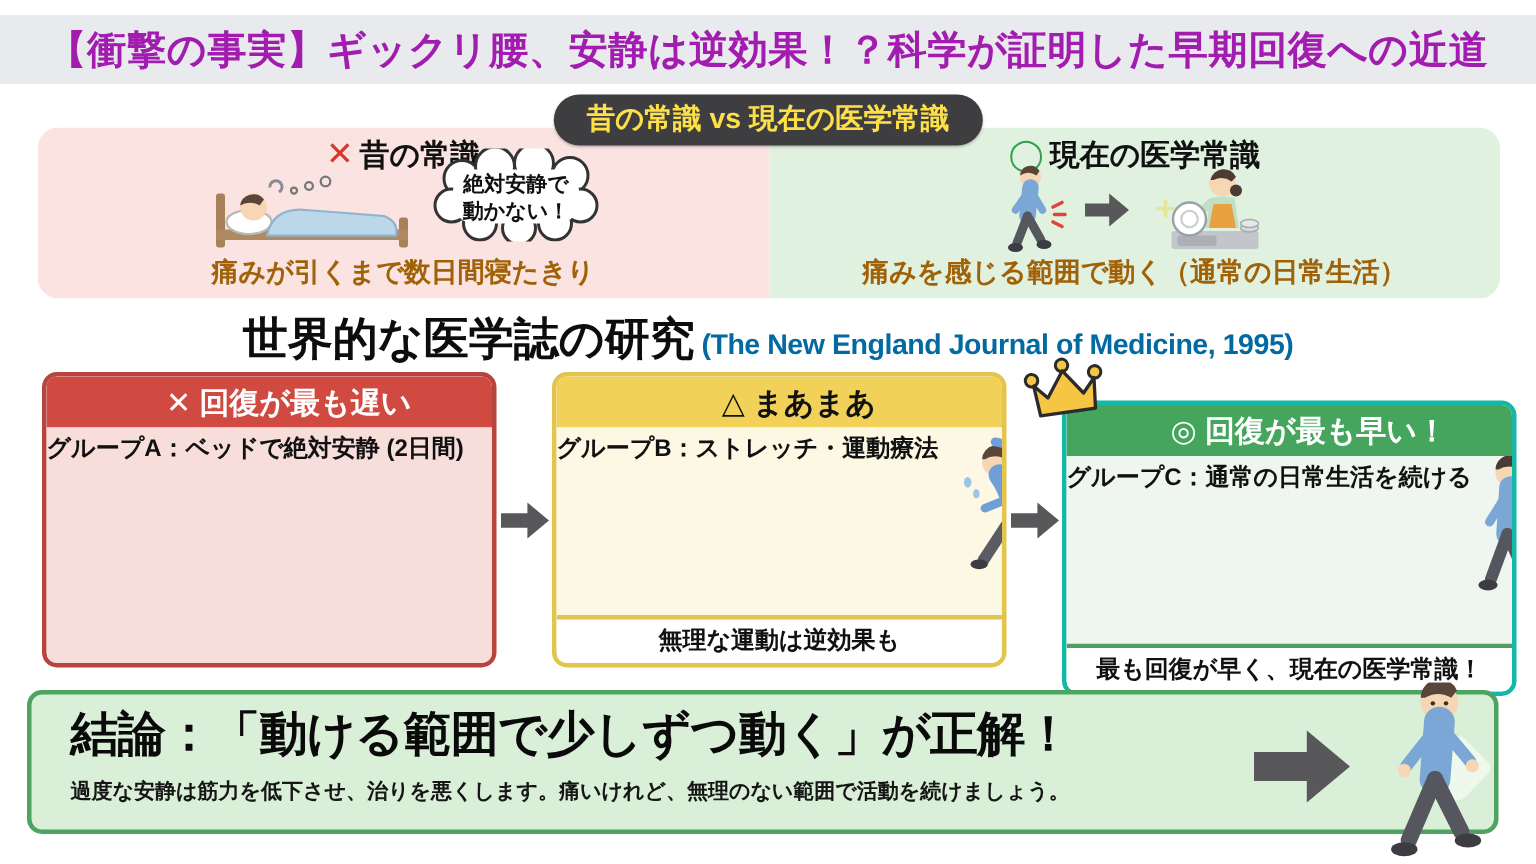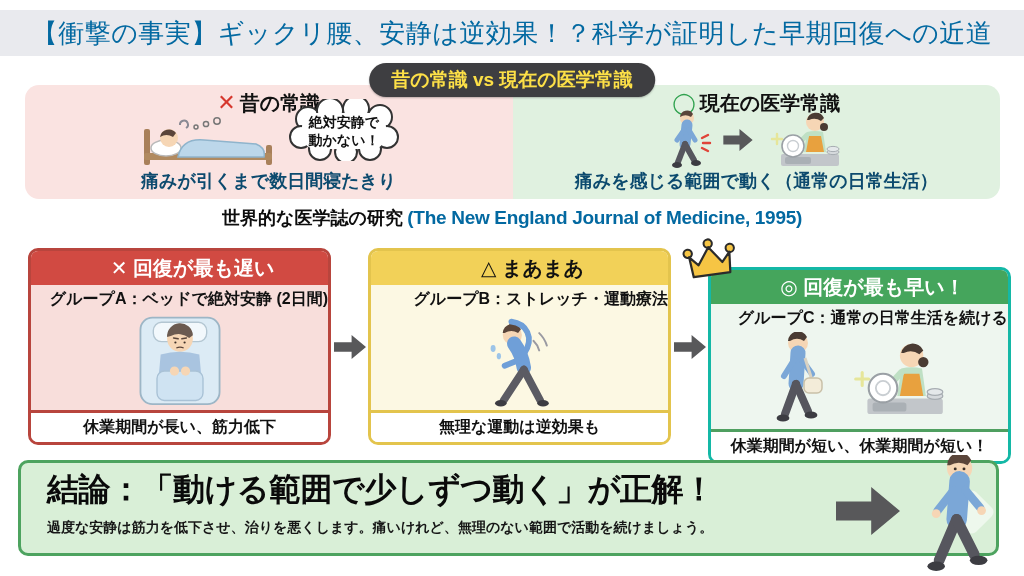--- a/index.html
+++ b/index.html
@@ -11,21 +11,21 @@
   }
   .abs{position:absolute;}
 
   
   .top-banner{
     left:0;top:10px;width:1024px;height:46px;
     background:#e9eaee;
     display:flex;align-items:center;justify-content:center;
   }
   .top-banner .title{
-    font-size:26px;font-weight:normal;color:#0369a1;letter-spacing:.5px;white-space:nowrap;
+    font-size:26px;font-weight:bold;color:#a21caf;letter-spacing:.5px;white-space:nowrap;
   }
 
   
   .vs-badge{
     top:63px;left:50%;transform:translateX(-50%);
     background:#3e3e41;color:#fde047;
     border-radius:19px;height:34px;line-height:34px;
     padding:0 22px;font-size:19px;font-weight:bold;z-index:6;white-space:nowrap;
     box-shadow:0 1px 2px rgba(0,0,0,.25);
   }
@@ -39,33 +39,33 @@
   .half.old{background:#fae3e1;}
   .half.new{background:#e0f1e0;}
   .half-title{
     position:absolute;top:5px;left:0;width:100%;text-align:center;
     font-size:20px;font-weight:bold;color:#111;white-space:nowrap;
   }
   .half-title .x-mark{color:#d6382e;font-size:22px;font-weight:bold;margin-right:4px;}
   .half-title .o-mark{color:#2fa14e;font-size:21px;font-weight:bold;margin-right:4px;}
   .half-caption{
     position:absolute;bottom:6px;left:0;width:100%;text-align:center;
-    font-size:18px;font-weight:bold;color:#0c4a6e;white-space:nowrap;
+    font-size:18px;font-weight:bold;color:#a16207;white-space:nowrap;
   }
   .half-illu{
     position:absolute;top:26px;left:0;width:100%;height:58px;
     display:flex;align-items:flex-end;justify-content:center;
   }
   .half.new .half-illu{gap:10px;align-items:center;}
 
   
   .study-heading{
     left:0;top:206px;width:1024px;text-align:center;white-space:nowrap;
   }
-  .study-heading .jp{font-size:18px;font-weight:bold;color:#0d0d0d;}
+  .study-heading .jp{font-size:30px;font-weight:bold;color:#0d0d0d;}
   .study-heading .en{font-size:19px;font-weight:bold;color:#0369a1;letter-spacing:-0.3px;}
 
   
   .groups-row{
     left:28px;top:248px;width:983px;height:197px;
     display:flex;align-items:center;
   }
   .gbox{
     width:303px;height:197px;border-radius:10px;overflow:hidden;
     display:flex;flex-direction:column;box-sizing:border-box;flex:0 0 303px;
@@ -73,21 +73,21 @@
   .gbox.red{border:3px solid #b8453d;}
   .gbox.yellow{border:3px solid #e3c44d;}
   .gbox.green{border:3px solid #14b8a6;margin-top:38px;}
   .gbox-header{
     height:34px;display:flex;align-items:center;justify-content:center;
     font-size:20px;font-weight:bold;flex:0 0 34px;white-space:nowrap;padding-left:26px;
   }
   .gbox.red .gbox-header{background:#d14a42;color:#fff;}
   .gbox.yellow .gbox-header{background:#f2d158;color:#111;text-align:right;}
   .gbox.green .gbox-header{background:#45a55c;color:#fff;}
-  .gbox-body{flex:1;display:flex;flex-direction:column;align-items:flex-end;position:relative;}
+  .gbox-body{flex:1;display:flex;flex-direction:row;align-items:flex-start;position:relative;}
   .gbox.red .gbox-body{background:#f8dedb;}
   .gbox.yellow .gbox-body{background:#fcf8e3;}
   .gbox.green .gbox-body{background:#eef6ef;}
   .gbox-label{
     margin-top:4px;font-size:16px;font-weight:bold;color:#111;white-space:nowrap;
   }
   .gbox-illu{flex:1;display:flex;align-items:center;justify-content:center;gap:14px;width:100%;}
   .gbox-result{
     height:29px;flex:0 0 29px;background:#ffffff;
     display:flex;align-items:center;justify-content:center;
@@ -238,21 +238,20 @@
             <circle cx="70" cy="31" r="1.2" fill="#3a2e27"></circle>
           <path d="M61,37 q4,-2 8,0" stroke="#5a453a" stroke-width="1.4" fill="none"></path>
           <path d="M44,44 Q65,38 86,44 L88,66 L42,66 Z" fill="#a9c4e0"></path>
           <rect x="40" y="62" width="50" height="32" rx="8" fill="#cfe3f2" stroke="#a9c2d6" stroke-width="1.5"></rect>
           <circle cx="59" cy="62" r="5" fill="#f6d6b5"></circle>
             <circle cx="71" cy="62" r="5" fill="#f6d6b5"></circle>
         </svg>
       </div>
 
     </div>
-    <div class="gbox-result">休業期間が長い、筋力低下</div>
   </div>
 
   <div class="flow-arrow">
     <svg width="32" height="26" viewBox="0 0 40 30">
       <polygon points="0,9 22,9 22,0 40,15 22,30 22,21 0,21" fill="#58585a"></polygon>
     </svg>
   </div>
 
   <div class="gbox yellow">
     <div class="gbox-header">△ まあまあ</div>
@@ -315,21 +314,21 @@
           <path d="M46,27 L58,27 L61,44 L43,44 Z" fill="#e8a13e"></path>
           <path d="M44,26 L33,38" stroke="#bfe0c4" stroke-width="5" stroke-linecap="round"></path>
           <circle cx="30" cy="38" r="11" fill="#ffffff" stroke="#9aa0a5" stroke-width="1.6"></circle>
           <circle cx="30" cy="38" r="5.5" fill="none" stroke="#c9ced2" stroke-width="1.4"></circle>
           <path d="M14,26 l0,10 M9,31 l10,0" stroke="#e6e69a" stroke-width="2.4" stroke-linecap="round"></path>
           <ellipse cx="70" cy="44" rx="6" ry="2.6" fill="#d6dadd" stroke="#a7adb2" stroke-width="1"></ellipse>
           <ellipse cx="70" cy="41" rx="6" ry="2.6" fill="#e4e8ea" stroke="#a7adb2" stroke-width="1"></ellipse>
         </svg>
       </div>
     </div>
-    <div class="gbox-result">休業期間が短い、休業期間が短い！</div>
+    <div class="gbox-result">最も回復が早く、現在の医学常識！</div>
   </div>
 </div>
 
 <svg class="abs crown" width="56" height="48" viewBox="0 0 60 52">
   <circle cx="7" cy="16" r="4.5" fill="#f6c544" stroke="#2b2b2b" stroke-width="2.2"></circle>
   <circle cx="30" cy="8" r="4.5" fill="#f6c544" stroke="#2b2b2b" stroke-width="2.2"></circle>
   <circle cx="53" cy="16" r="4.5" fill="#f6c544" stroke="#2b2b2b" stroke-width="2.2"></circle>
   <path d="M8,20 L17,30 L30,12 L43,30 L52,20 L50,42 L10,42 Z" fill="#f6c544" stroke="#2b2b2b" stroke-width="2.4" stroke-linejoin="round"></path>
 </svg>
 

